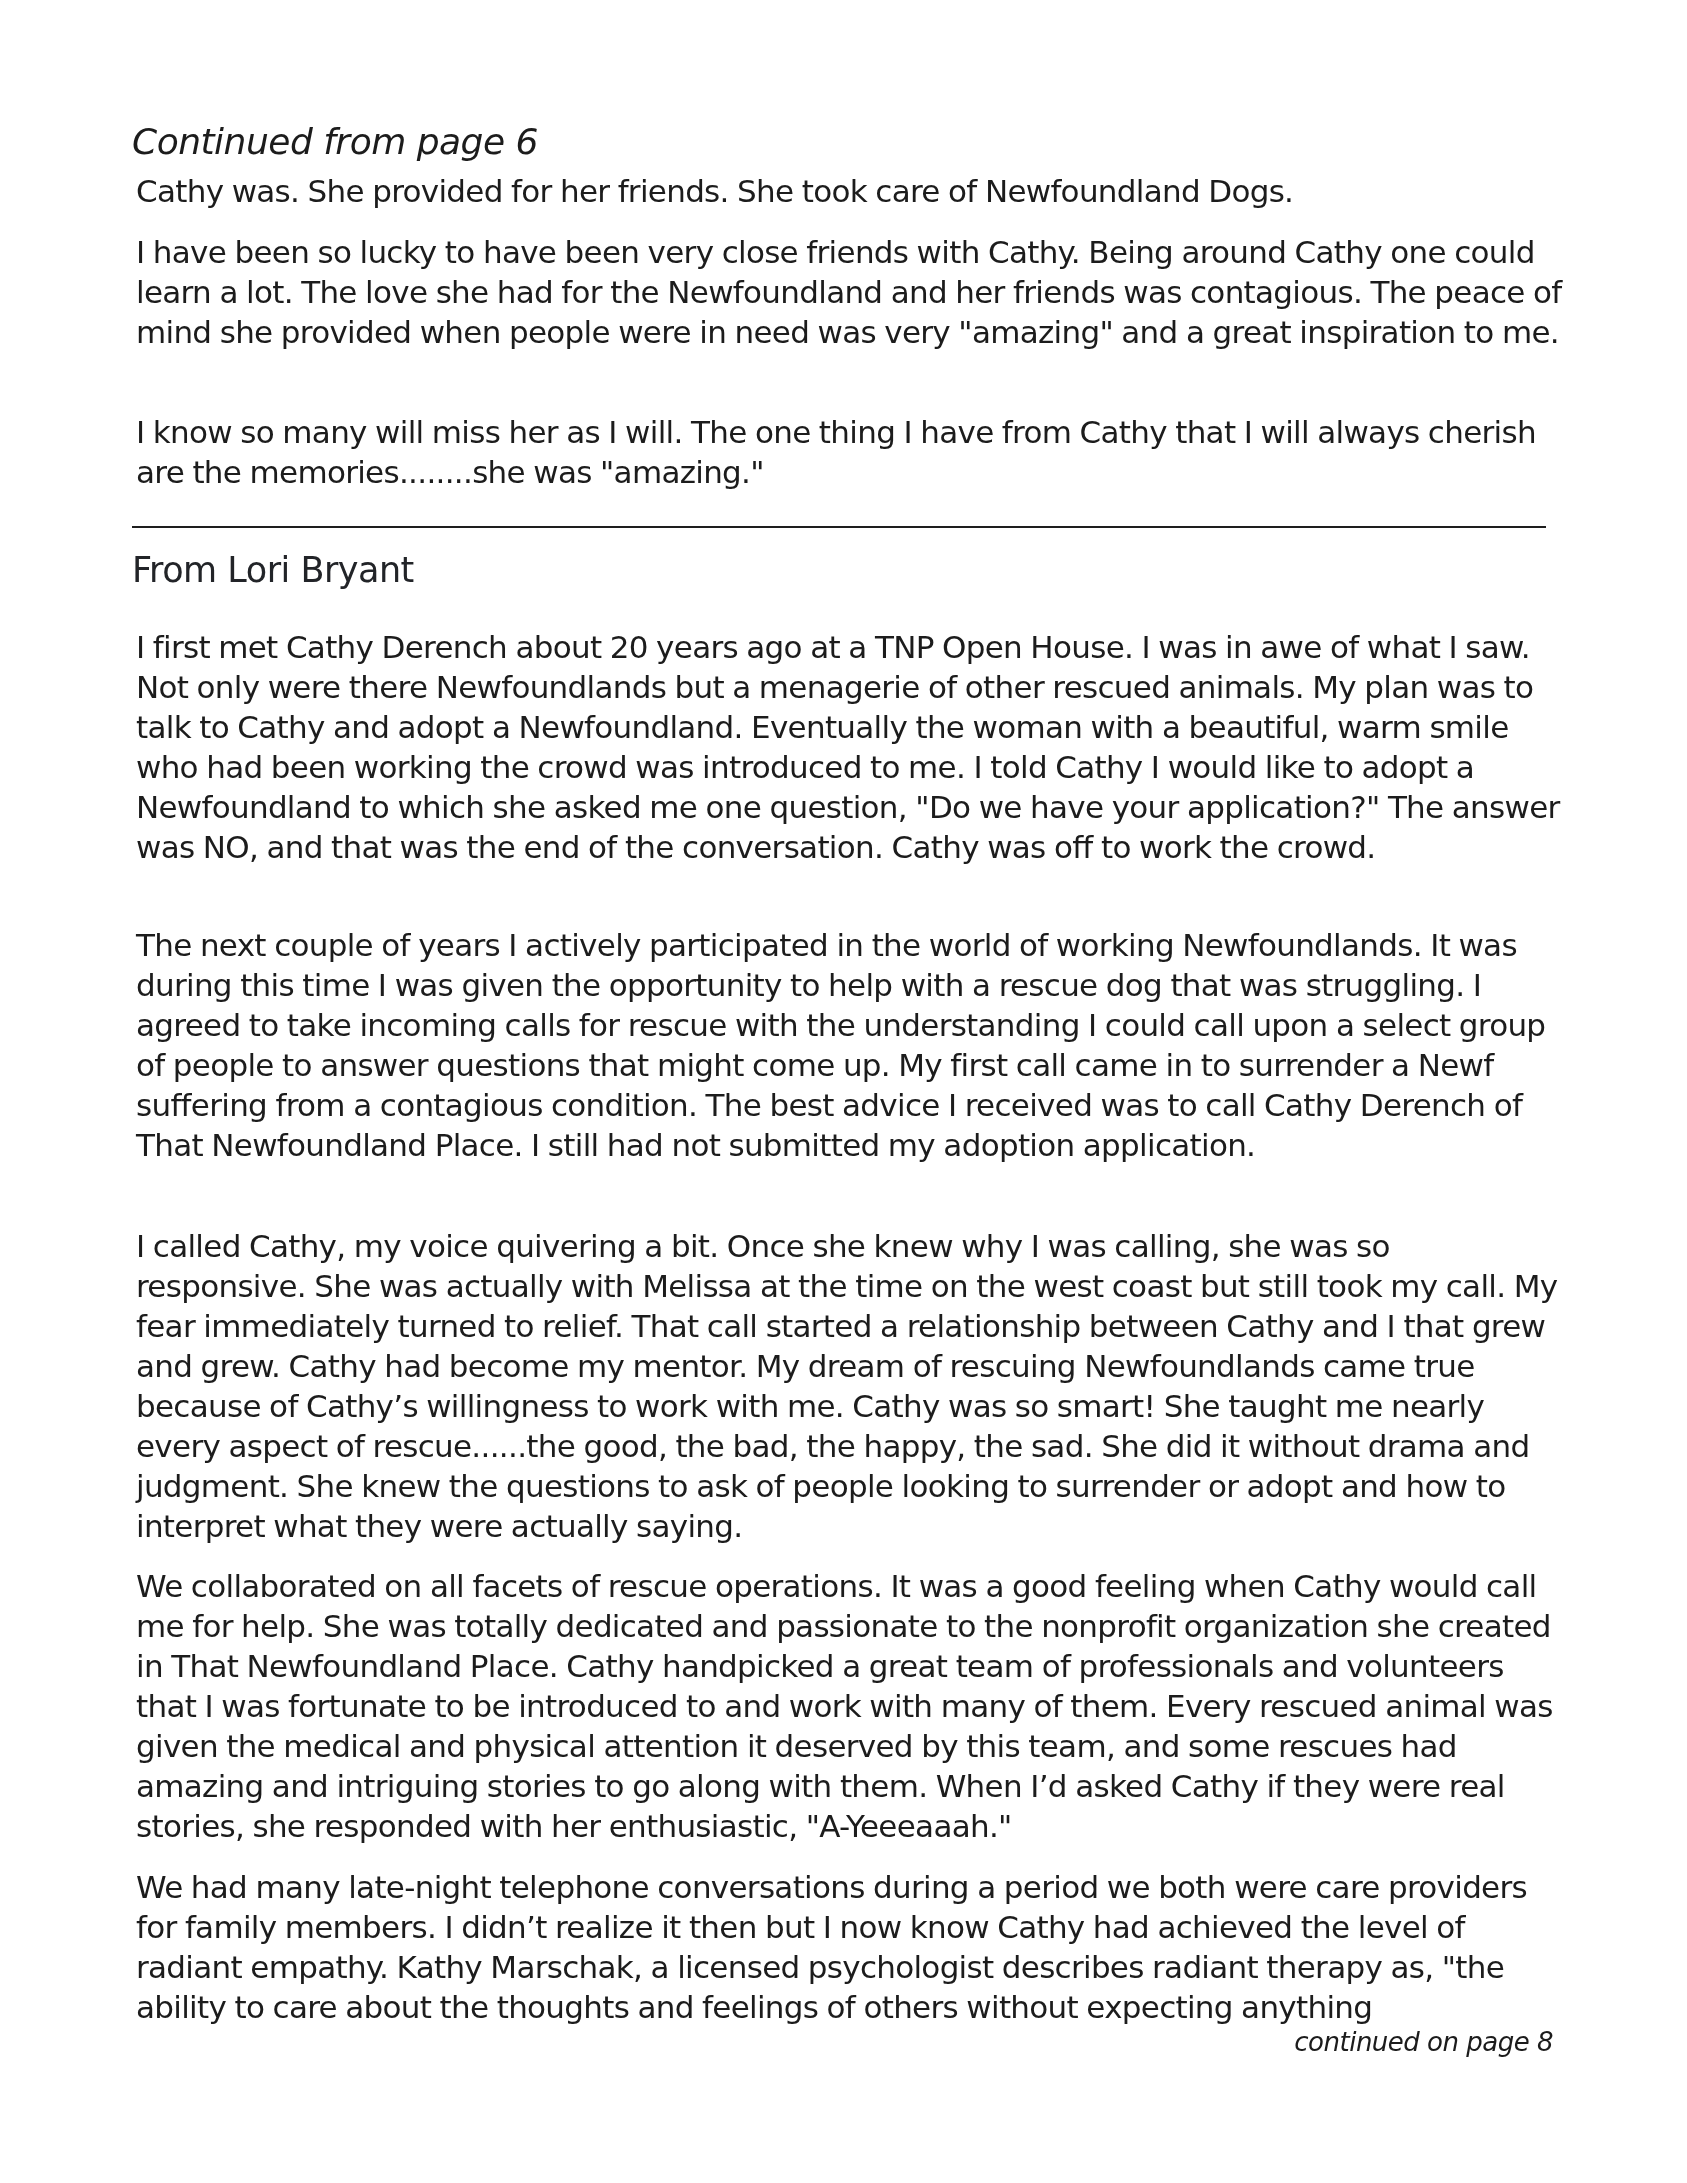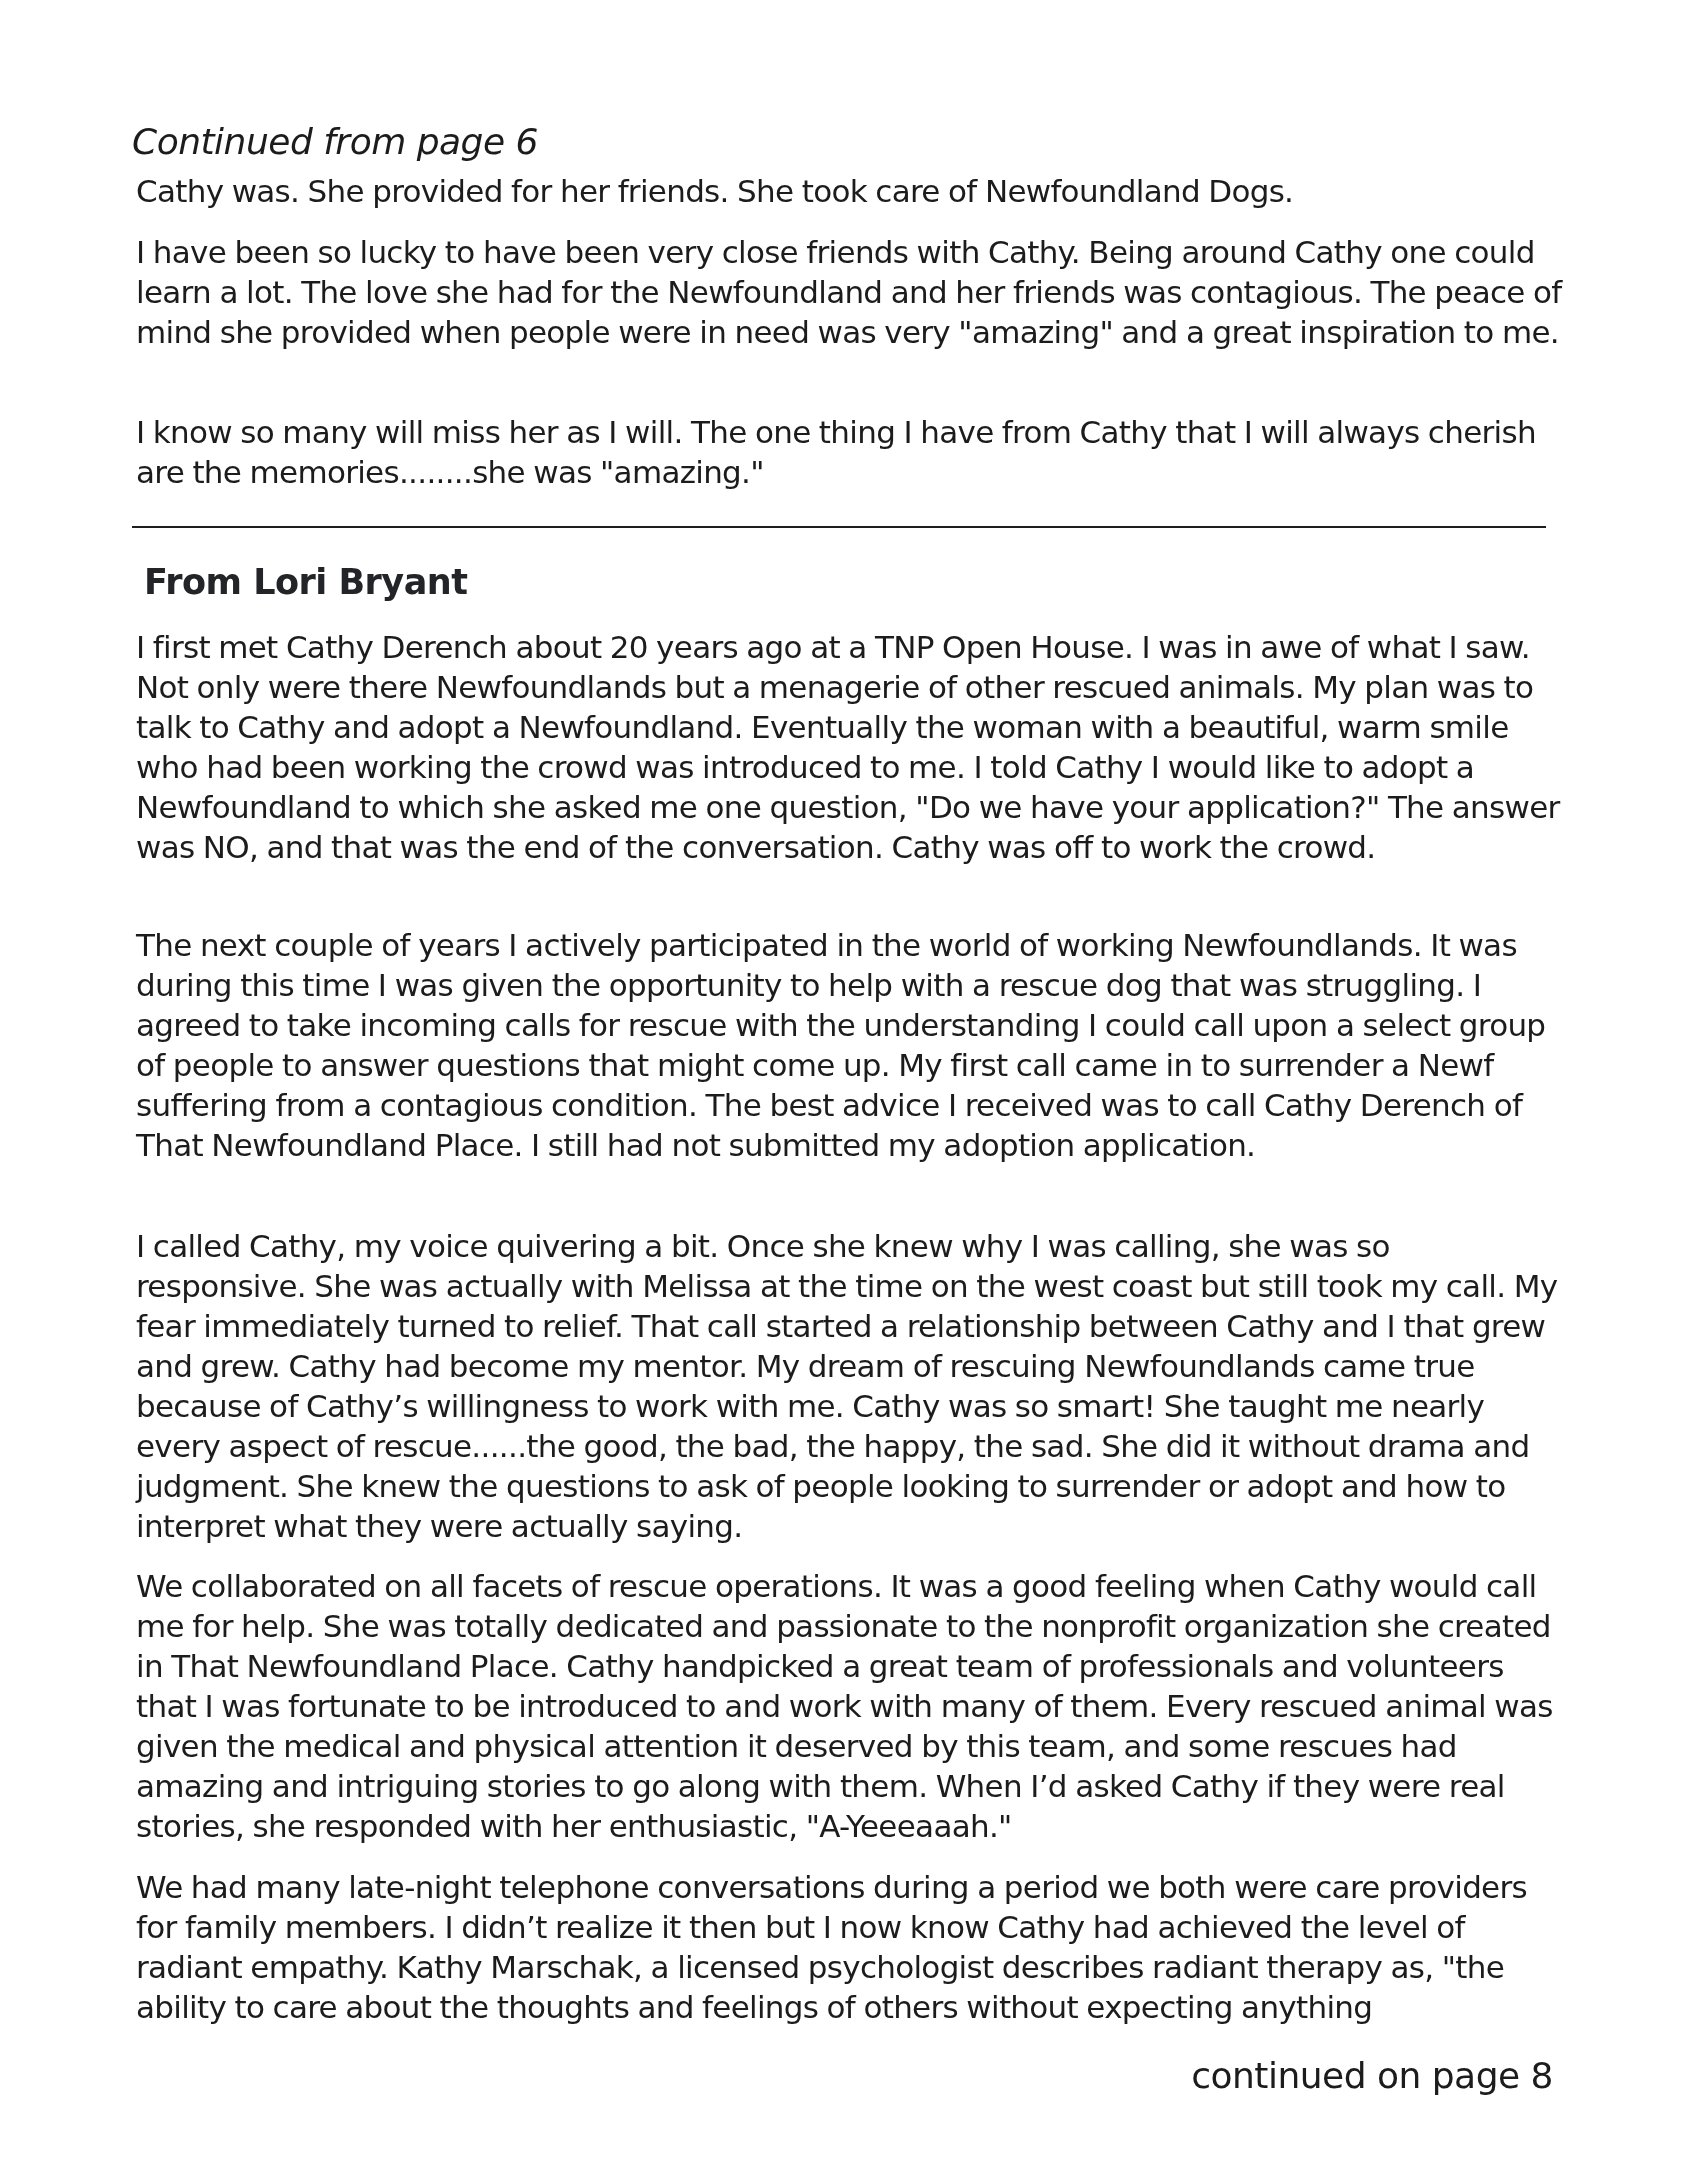--- a/index.html
+++ b/index.html
@@ -14,26 +14,26 @@
   }
   .para {
     position: absolute; left: 0; width: 1426px; margin: 4px;
     font-size: 31px; line-height: 40px; letter-spacing: -0.7px; word-spacing: -0.8px;
   }
   .divider {
     position: absolute; left: 0; top: 526px; width: 1414px; height: 0;
     border-top: 2.5px solid #1e1e1e;
   }
   .heading {
-    position: absolute; left: 0; top: 550px; margin: 12px;
-    font-size: 35px; font-weight: bold; color: #222428; letter-spacing: -0.5px;
+    position: absolute; left: 0; top: 550px; margin: 0;
+    font-size: 35px; font-weight: normal; color: #222428; letter-spacing: -0.5px;
   }
   .cont-on {
     position: absolute; top: 2027px; right: 5px;
-    font-size: 36px; letter-spacing: -0.5px; margin-top: 28px;
+    font-style: italic; font-size: 26px; letter-spacing: -0.5px;
   }
 </style>
 </head>
 <body>
 
 <div class="page">
   <div class="cont-from">Continued from page 6</div>
 
   <p class="para" style="top:167px">Cathy was. She provided for her friends. She took care of Newfoundland Dogs.</p>
   <p class="para" style="top:228px">I have been so lucky to have been very close friends with Cathy. Being around Cathy one could learn a lot. The love she had for the Newfoundland and her friends was contagious. The peace of mind she provided when people were in need was very "amazing" and a great inspiration to me.</p>

